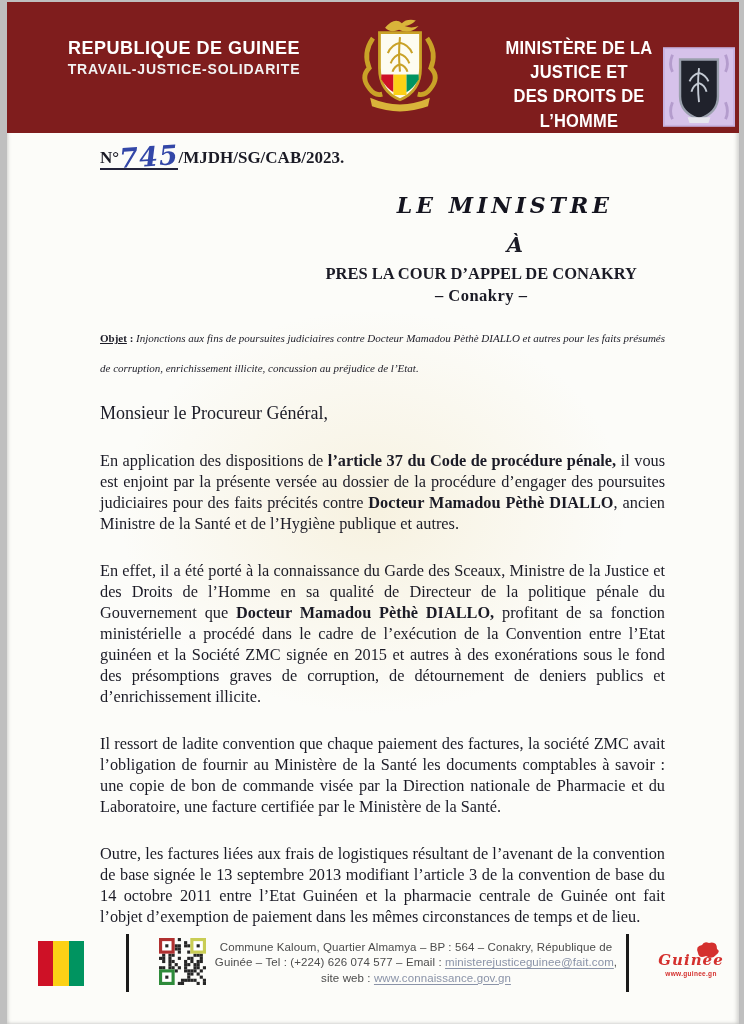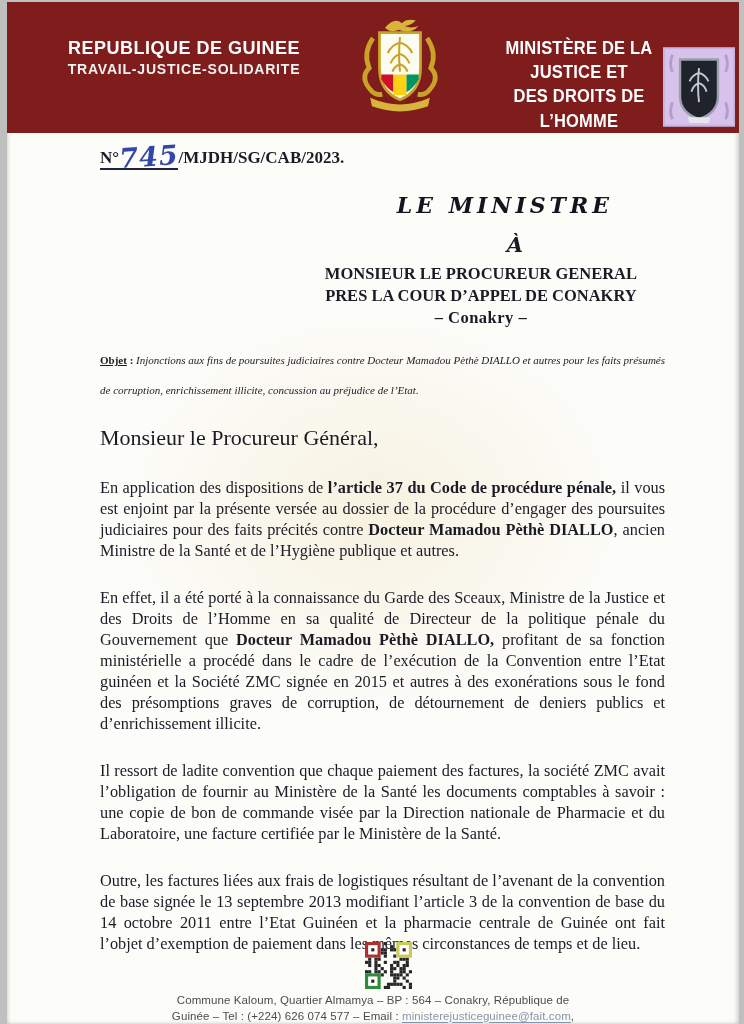--- a/index.html
+++ b/index.html
@@ -67,32 +67,31 @@
   }
   .recipient {
     width:fit-content; margin:6px 28px 0 auto;
     text-align:center; font-weight:bold; font-size:16.5px; line-height:22px;
   }
   .recipient .city { letter-spacing:.5px; }
   .subject { margin-top:16px; font-size:11px; line-height:30px; text-align:justify; }
   .subject .obj-label { font-weight:bold; text-decoration:underline; }
   .subject .obj-colon { font-weight:bold; }
   .subject .obj-text { font-style:italic; }
-  .salutation { margin-top:20px; font-size:22px; }
+  .salutation { margin-top:20px; font-size:18px; }
   .para {
     margin-top:26px; font-size:16.3px; line-height:21px;
     text-align:justify; text-justify:inter-word;
   }
   .para .b { font-weight:bold; }
   
   .footer {
-    position:absolute; left:0; right:0; bottom:8px; height:74px;
+    position:absolute; left:0; right:0; bottom:24px; height:74px;
     display:flex; align-items:center;
     font-family:"Liberation Sans", sans-serif;
-    flex-direction:column;
   }
   .flag { width:46px; height:45px; display:flex; margin-left:31px; }
   .flag div { flex:1; }
   .fdiv { width:3px; height:58px; background:#1a1a1a; margin-left:42px; }
   .qr { margin-left:30px; }
   .addr {
     flex:1; text-align:center; font-size:11.5px; line-height:15.5px;
     color:#4c4c4c; padding:0 8px; letter-spacing:.1px;
   }
   .addr a-like, .addr .link {
@@ -156,21 +155,20 @@
 
     <div class="ref-line">
       <span class="ref-underline"><span>N°</span><span class="ref-num" style="color: rgb(51, 71, 168);">745</span></span><span>/MJDH/SG/CAB/2023.</span>
     </div>
 
     <div class="minister-title">LE MINISTRE</div>
 
     <div class="to-a">À</div>
 
     <div class="recipient">
-      <div>MONSIEUR LE PROCUREUR GENERAL</div>
       <div>PRES LA COUR D’APPEL DE CONAKRY</div>
       <div class="city">–  Conakry –</div>
     </div>
 
     <div class="subject">
       <span class="obj-label">Objet</span><span class="obj-colon"> : </span><span class="obj-text">Injonctions aux fins de poursuites judiciaires contre Docteur Mamadou Pèthè DIALLO et autres pour les faits présumés de corruption, enrichissement illicite, concussion au préjudice de l’Etat.</span>
     </div>
 
     <div class="salutation">Monsieur le Procureur Général,</div>
 

